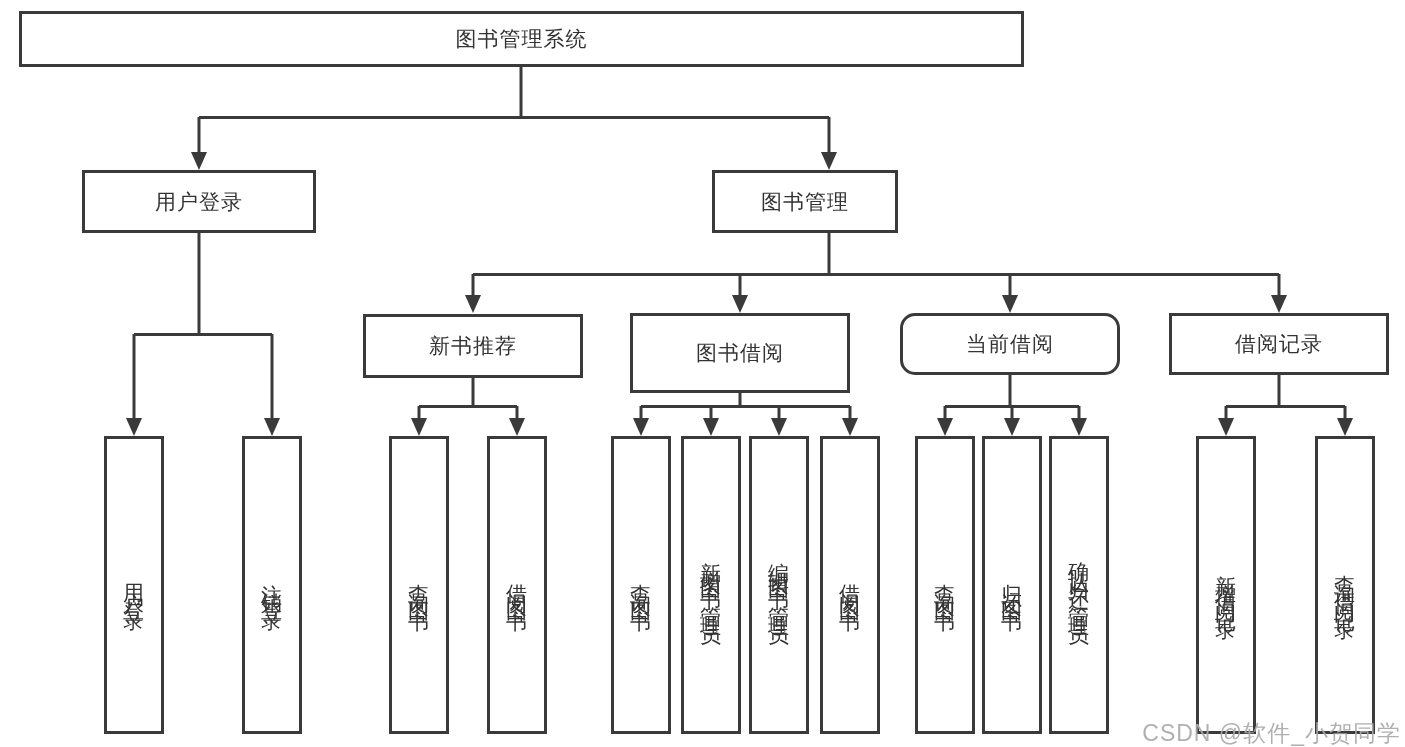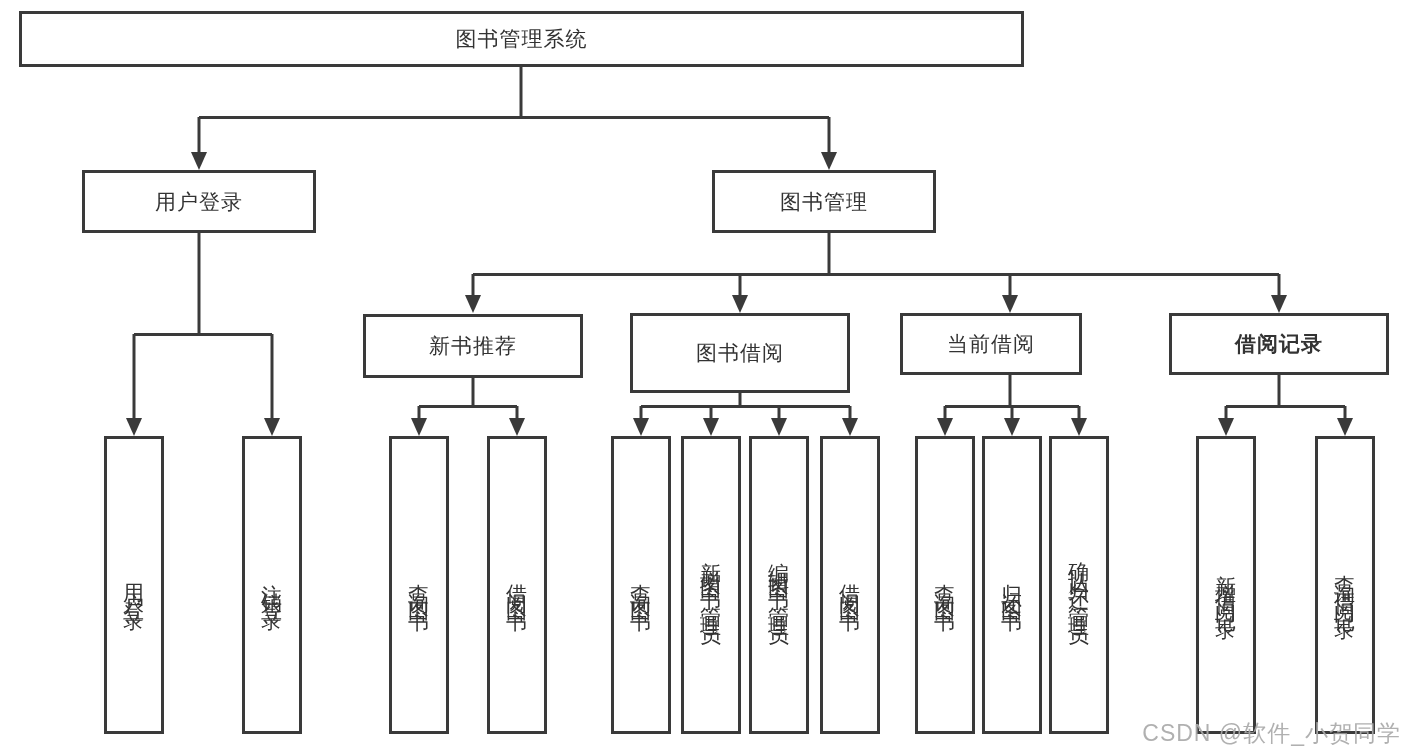--- a/index.html
+++ b/index.html
@@ -102,26 +102,26 @@
       <polygon points="1004,418 1020,418 1012,436"></polygon>
       <polygon points="1071,418 1087,418 1079,436"></polygon>
       <polygon points="1218,418 1234,418 1226,436"></polygon>
       <polygon points="1337,418 1353,418 1345,436"></polygon>
     </g>
   </svg>
 
   <div class="box" style="left:19px;top:11px;width:1005px;height:56px;">图书管理系统</div>
 
   <div class="box" style="left:82px;top:170px;width:234px;height:63px;">用户登录</div>
-  <div class="box" style="left:712px;top:170px;width:224px;height:63px;">图书管理</div>
+  <div class="box" style="left:712px;top:170px;width:186px;height:63px;">图书管理</div>
 
   <div class="box" style="left:363px;top:314px;width:220px;height:64px;">新书推荐</div>
   <div class="box" style="left:630px;top:313px;width:220px;height:80px;">图书借阅</div>
-  <div class="box" style="left:900px;top:313px;width:182px;height:62px;">当前借阅</div>
-  <div class="box" style="left:1169px;top:313px;width:220px;height:62px;font-weight:bold;">借阅记录</div>
+  <div class="box" style="left:900px;top:313px;width:220px;height:62px;border-radius:15px;">当前借阅</div>
+  <div class="box" style="left:1169px;top:313px;width:220px;height:62px;">借阅记录</div>
 
   <div class="vbox" style="left:104px;top:436px;width:60px;height:298px;">
     <span>用户登录</span>
   </div>
   <div class="vbox" style="left:242px;top:436px;width:60px;height:298px;">
     <span>注销登录</span>
   </div>
 
   <div class="vbox" style="left:389px;top:436px;width:60px;height:298px;">
     <span>查询图书</span>

